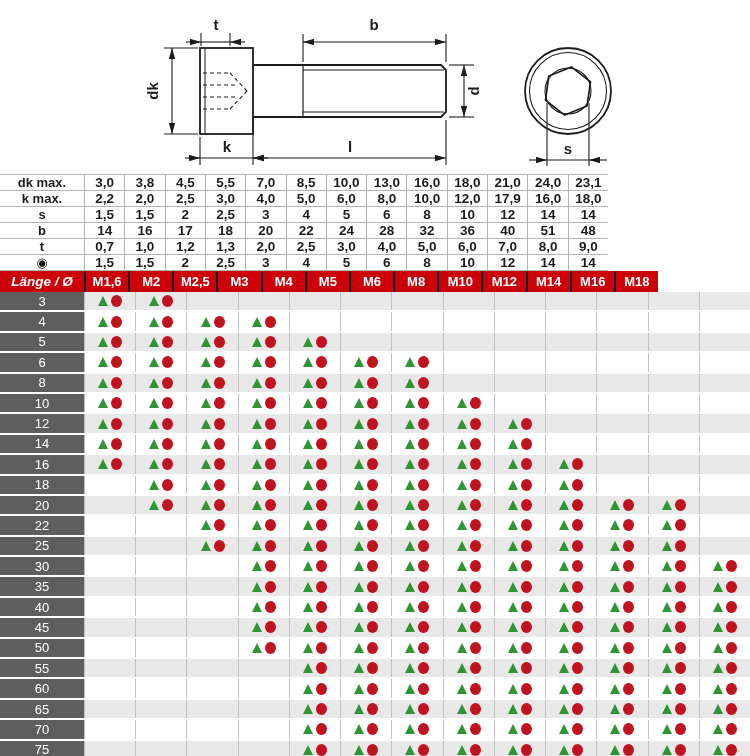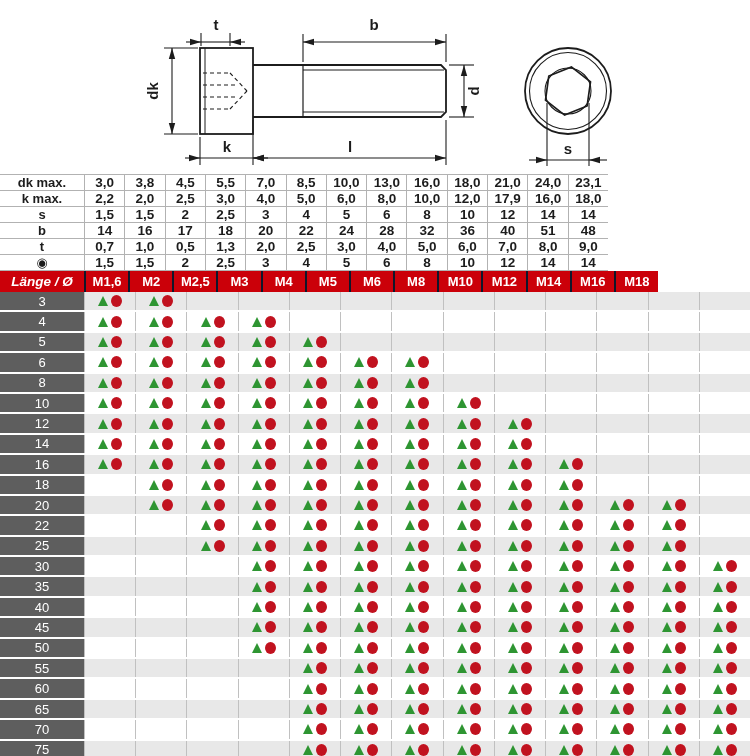--- a/index.html
+++ b/index.html
@@ -197,21 +197,21 @@
         <div class="val">32</div>
         <div class="val">36</div>
         <div class="val">40</div>
         <div class="val">51</div>
         <div class="val">48</div>
       </div>
       <div class="spec-row">
         <div class="lab">t</div>
         <div class="val">0,7</div>
         <div class="val">1,0</div>
-        <div class="val">0,5</div>
+        <div class="val">1,2</div>
         <div class="val">1,3</div>
         <div class="val">2,0</div>
         <div class="val">2,5</div>
         <div class="val">3,0</div>
         <div class="val">4,0</div>
         <div class="val">5,0</div>
         <div class="val">6,0</div>
         <div class="val">7,0</div>
         <div class="val">8,0</div>
         <div class="val">9,0</div>

